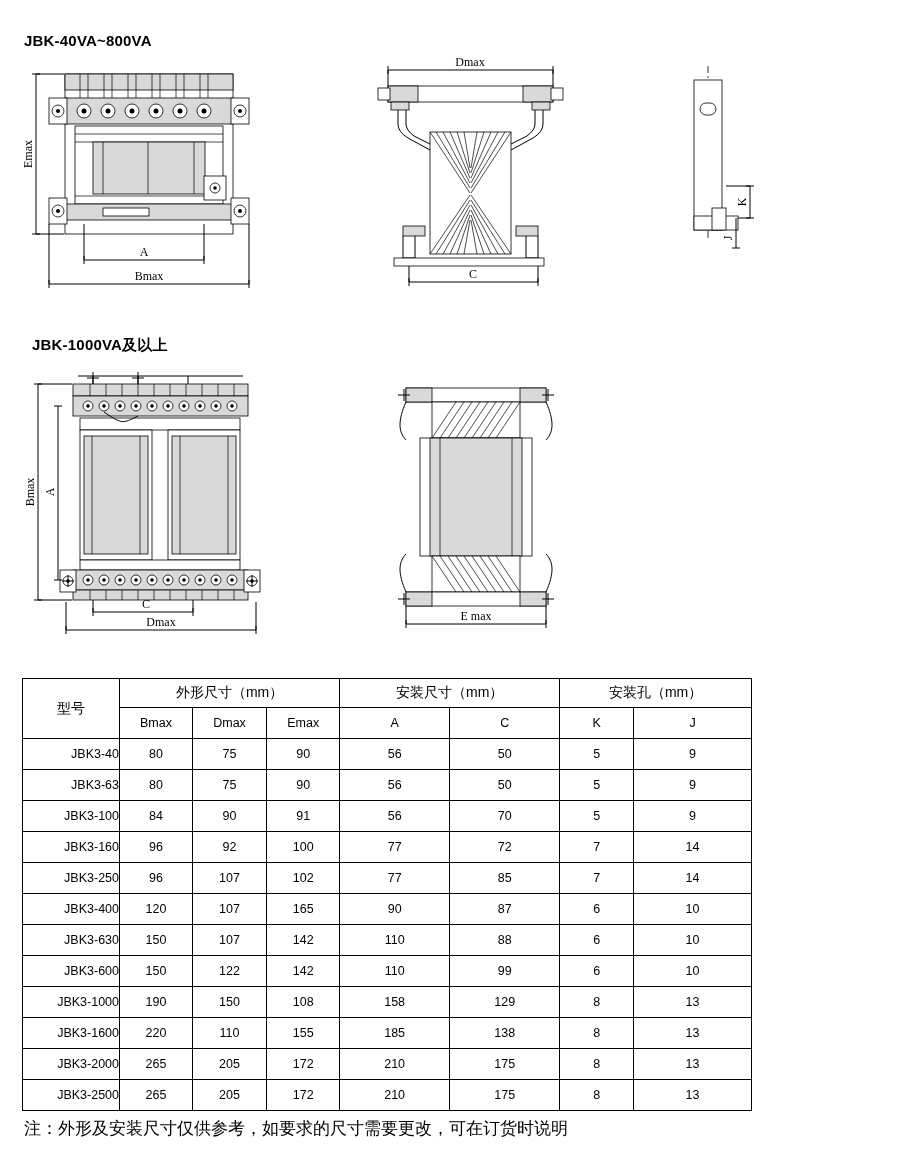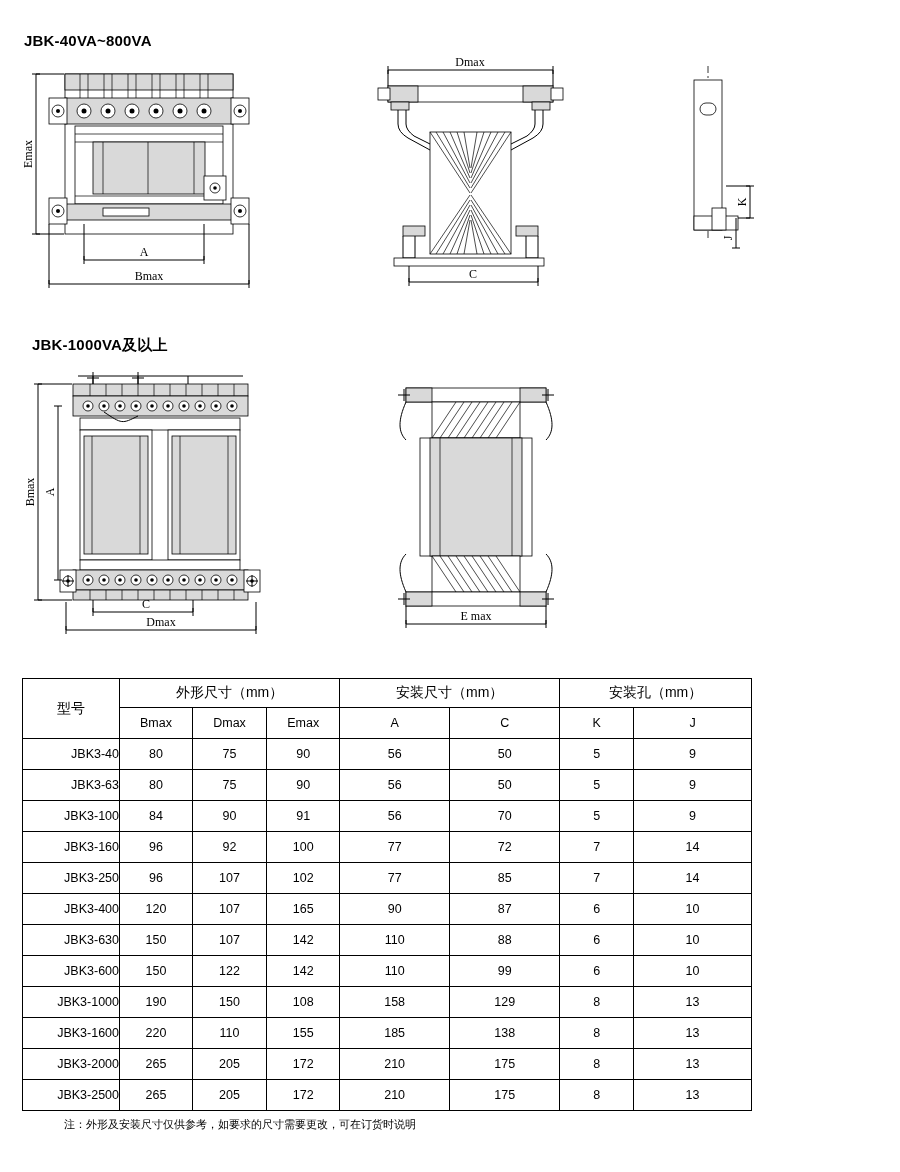--- a/index.html
+++ b/index.html
@@ -74,22 +74,21 @@
     padding-left: 14px;
     font-size: 12.5px;
   }
   table.dim th.modelhdr {
     width: 96px;
   }
   .note {
     position: absolute;
     left: 24px;
     top: 1117px;
-    font-size: 11px;
-    margin-left: 40px;
+    font-size: 17px;
   }
 </style>
 </head>
 <body>
 
 <div class="page">
 
   <div class="section-title" id="title-1">JBK-40VA~800VA</div>
 
   <div class="fig" id="fig-1">

